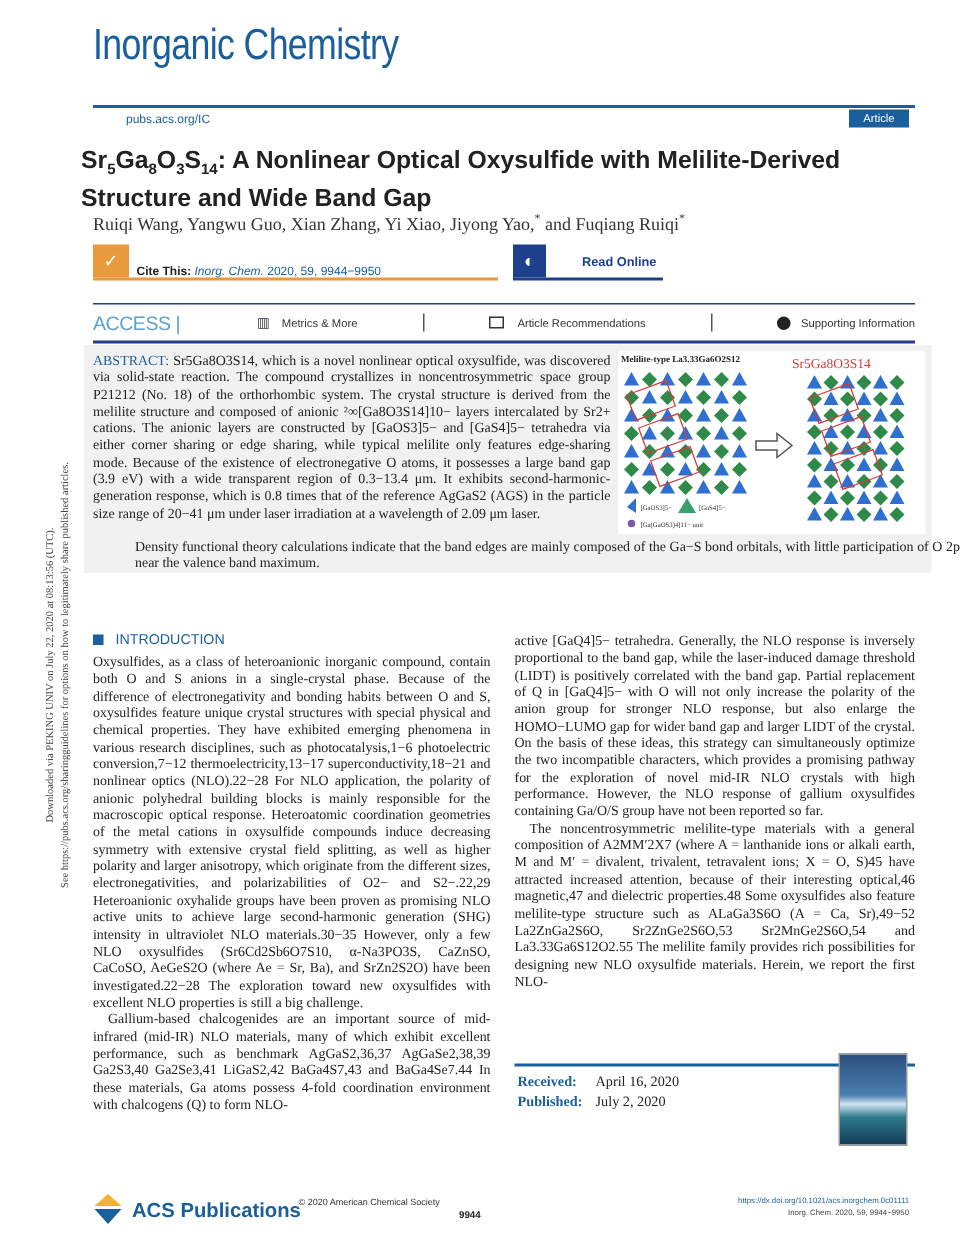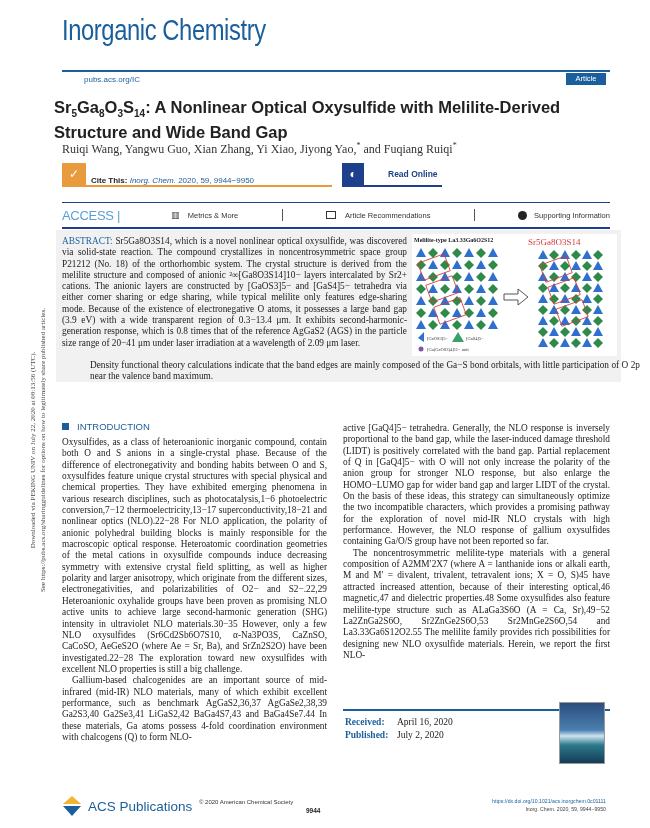--- a/index.html
+++ b/index.html
@@ -46,21 +46,21 @@
   .col p { text-indent: 0; }
   .col p + p { text-indent: 10px; }
   .col-left { left: 62px; top: 437px; width: 265px; }
   .col-right { left: 343px; top: 423px; width: 267px; }
   .recv-rule { position: absolute; left: 343px; top: 709px; width: 267px; height: 1.5px; background: #1a5f9c; }
   .dates { position: absolute; left: 345px; top: 716px; font-size: 9.5px; line-height: 13px; }
   .dates .k { color: #1a5f9c; font-weight: bold; display: inline-block; width: 52px; }
   .cover { position: absolute; left: 559px; top: 702px; width: 46px; height: 62px; background: linear-gradient(180deg, #2b4f7d 0%, #4a7fb0 45%, #cfe3ef 55%, #2d7a8c 70%, #153b57 100%); border: 1px solid #999; }
   .footer-logo { position: absolute; left: 62px; top: 795px; display: flex; align-items: center; }
   .acs-mark { width: 20px; height: 22px; position: relative; }
-  .acs-name { margin-left: 6px; font-family: "Liberation Sans", sans-serif; font-size: 13.5px; color: #1a5f9c; }
+  .acs-name { margin-left: 6px; font-family: "Liberation Sans", sans-serif; font-size: 13.5px; color: #1a5f9c; font-weight: bold; }
   .copyright { position: absolute; left: 199px; top: 799px; font-family: "Liberation Sans", sans-serif; font-size: 6px; color: #333; }
   .page-num { position: absolute; left: 306px; top: 807px; font-family: "Liberation Sans", sans-serif; font-size: 6.5px; font-weight: bold; color: #222; }
   .doi { position: absolute; left: 456px; top: 797px; width: 150px; text-align: right; font-family: "Liberation Sans", sans-serif; font-size: 5.2px; line-height: 8px; color: #1a5f9c; }
   .doi .ref { color: #444; }
 </style>
 </head>
 <body>
 
 <div class="journal-title">Inorganic Chemistry</div>
 <div class="header-rule"></div>

